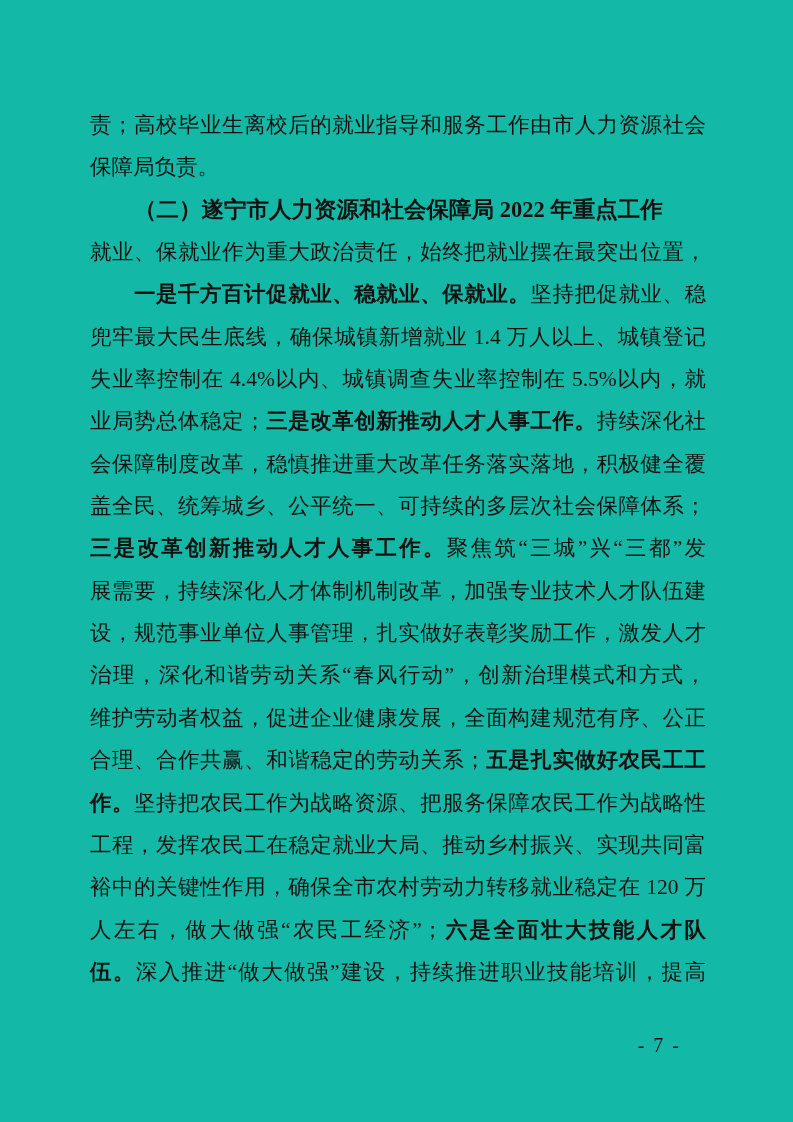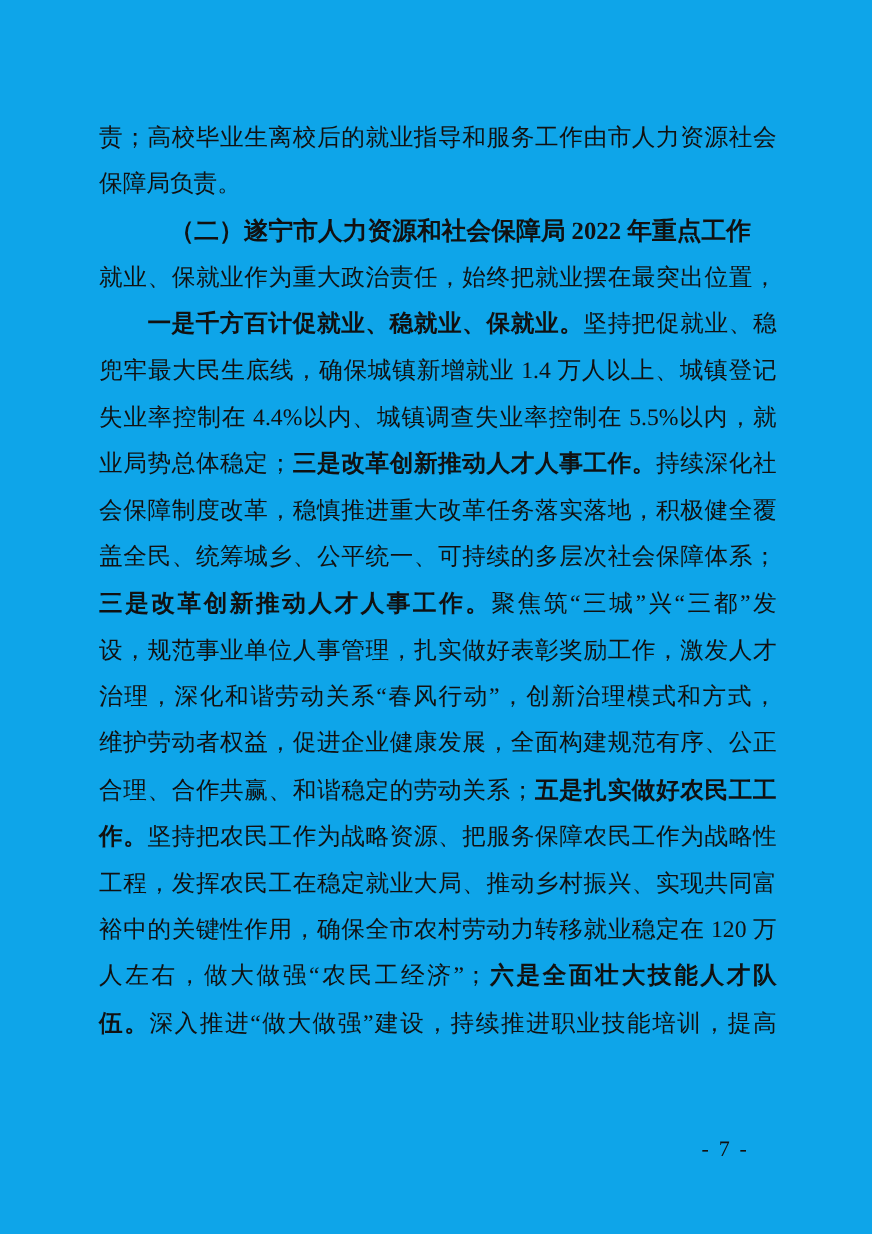--- a/index.html
+++ b/index.html
@@ -4,21 +4,21 @@
 <style>
   html, body {
     margin: 0;
     padding: 0;
     background: #ffffff;
   }
   .page {
     position: relative;
     width: 793px;
     height: 1122px;
-    background: #0ea5e9;
+    background: #14b8a6;
     overflow: hidden;
     font-family: "Liberation Serif", "DejaVu Serif", serif;
     color: #111111;
   }
   .doc-body {
     position: absolute;
     left: 90px;
     top: 104px;
     width: 616px;
   }
@@ -45,21 +45,20 @@
   
   .b {
     font-family: "Liberation Sans", "DejaVu Sans", sans-serif;
     font-weight: 700;
   }
   
   .h {
     font-family: "Liberation Serif", "DejaVu Serif", serif;
     font-weight: 700;
     font-size: 22.5px;
-    margin-left: 20px;
   }
   .footer {
     position: absolute;
     top: 1032px;
     right: 112px;
     font-size: 20px;
     line-height: 26px;
     letter-spacing: 2px;
     color: #111111;
     font-family: "Liberation Serif", "DejaVu Serif", serif;
@@ -74,20 +73,21 @@
       <div class="line"><span class="n">保障局负责。</span></div>
       <div class="line ind"><span class="h">（二）遂宁市人力资源和社会保障局 2022 年重点工作</span></div>
       <div class="line just"><span class="n">就业、保就业作为重大政治责任，始终把就业摆在最突出位置，</span></div>
       <div class="line just ind"><span class="b">一是千方百计促就业、稳就业、保就业。</span><span class="n">坚持把促就业、稳</span></div>
       <div class="line just"><span class="n">兜牢最大民生底线，确保城镇新增就业 1.4 万人以上、城镇登记</span></div>
       <div class="line just"><span class="n">失业率控制在 4.4%以内、城镇调查失业率控制在 5.5%以内，就</span></div>
       <div class="line just"><span class="n">业局势总体稳定；</span><span class="b">三是改革创新推动人才人事工作。</span><span class="n">持续深化社</span></div>
       <div class="line just"><span class="n">会保障制度改革，稳慎推进重大改革任务落实落地，积极健全覆</span></div>
       <div class="line just"><span class="n">盖全民、统筹城乡、公平统一、可持续的多层次社会保障体系；</span></div>
       <div class="line just"><span class="b">三是改革创新推动人才人事工作。</span><span class="n">聚焦筑“三城”兴“三都”发</span></div>
+      <div class="line just"><span class="n">展需要，持续深化人才体制机制改革，加强专业技术人才队伍建</span></div>
       <div class="line just"><span class="n">设，规范事业单位人事管理，扎实做好表彰奖励工作，激发人才</span></div>
       <div class="line just"><span class="n">治理，深化和谐劳动关系“春风行动”，创新治理模式和方式，</span></div>
       <div class="line just"><span class="n">维护劳动者权益，促进企业健康发展，全面构建规范有序、公正</span></div>
       <div class="line just"><span class="n">合理、合作共赢、和谐稳定的劳动关系；</span><span class="b">五是扎实做好农民工工</span></div>
       <div class="line just"><span class="b">作。</span><span class="n">坚持把农民工作为战略资源、把服务保障农民工作为战略性</span></div>
       <div class="line just"><span class="n">工程，发挥农民工在稳定就业大局、推动乡村振兴、实现共同富</span></div>
       <div class="line just"><span class="n">裕中的关键性作用，确保全市农村劳动力转移就业稳定在 120 万</span></div>
       <div class="line just"><span class="n">人左右，做大做强“农民工经济”；</span><span class="b">六是全面壮大技能人才队</span></div>
       <div class="line just"><span class="b">伍。</span><span class="n">深入推进“做大做强”建设，持续推进职业技能培训，提高</span></div>
     </div>

